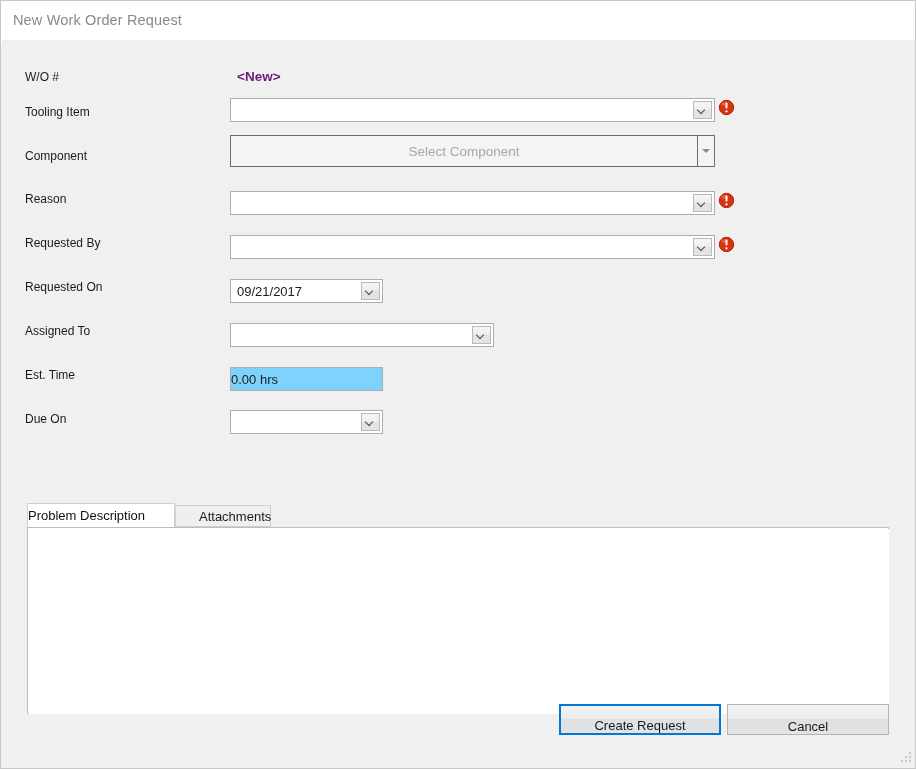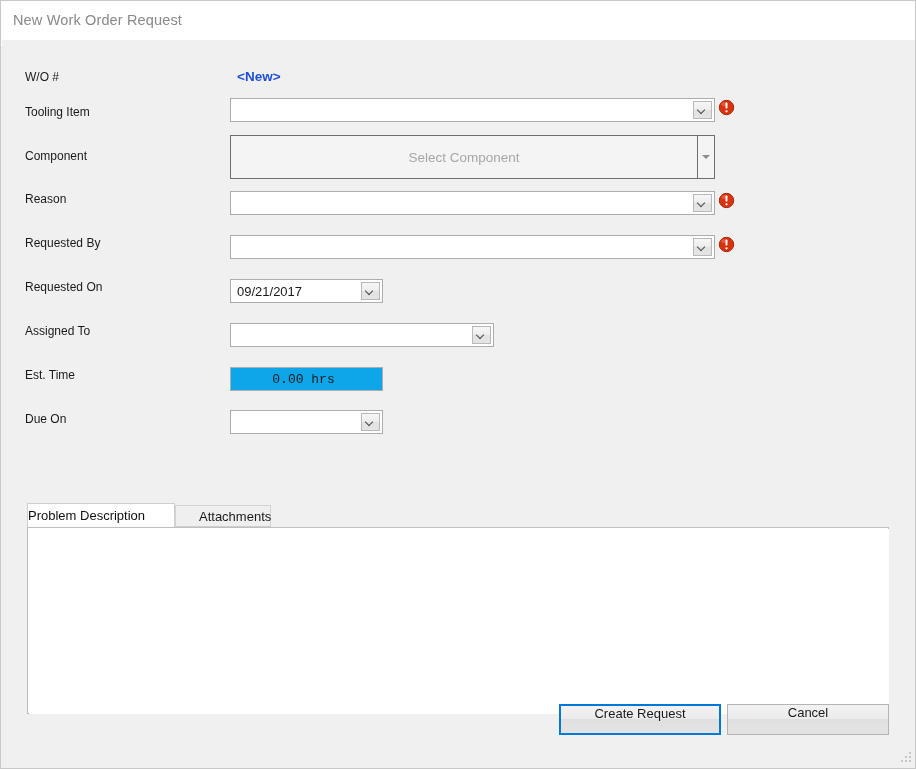--- a/index.html
+++ b/index.html
@@ -58,21 +58,21 @@
     color: #1a1a1a;
     white-space: nowrap;
     left: 23px;
   }
 
   .wo-value {
     position: absolute;
     left: 235px;
     font-size: 13.5px;
     font-weight: bold;
-    color: #1d4ed8;
+    color: #701a75;
     white-space: nowrap;
   }
 
   
   .combo {
     position: absolute;
     box-sizing: border-box;
     background: #ffffff;
     border: 1px solid #abadb3;
     display: flex;
@@ -159,26 +159,25 @@
     width: 0; height: 0;
     border-left: 4px solid transparent;
     border-right: 4px solid transparent;
     border-top: 4px solid #8c8c8c;
   }
 
   
   .textinput {
     position: absolute;
     box-sizing: border-box;
-    background: #0ea5e9;
+    background: #7dd3fc;
     border: 1px solid #abadb3;
     display: flex;
     align-items: center;
-    justify-content: center;
-    font-family: Liberation Mono, monospace;
+    justify-content: flex-start;
   }
   .textinput .val {
     font-size: 13px;
     color: #1a1a1a;
     padding-right: 6px;
     white-space: nowrap;
   }
 
   
   .erricon {
@@ -250,21 +249,21 @@
     padding: 3px;
   }
 
   
   .btn {
     position: absolute;
     box-sizing: border-box;
     font-size: 13px;
     color: #1a1a1a;
     display: flex;
-    align-items: flex-start;
+    align-items: flex-end;
     justify-content: center;
     background: linear-gradient(to bottom, #f2f2f2 0%, #ebebeb 48%, #e0e0e0 50%, #e3e3e3 100%);
     border: 1px solid #b4b4b4;
     white-space: nowrap;
   }
   .btn.default {
     border: 2px solid #0078d7;
   }
 
   
@@ -308,21 +307,21 @@
         <circle cx="8.5" cy="8.5" r="8" fill="#f7f7f7"></circle>
         <circle cx="8.5" cy="8.5" r="7.2" fill="#d8330f"></circle>
         <circle cx="8.5" cy="8.5" r="7.2" fill="none" stroke="#a72406" stroke-width="1"></circle>
         <ellipse cx="6.6" cy="5.0" rx="3.2" ry="2.0" fill="#f07a5a" opacity="0.55"></ellipse>
         <rect x="7.55" y="3.6" width="1.9" height="6.0" rx="0.9" fill="#ffffff"></rect>
         <circle cx="8.5" cy="12.3" r="1.15" fill="#ffffff"></circle>
       </svg>
     </span>
 
     <span class="label" style="top:109px;">Component</span>
-    <div class="component-field" style="left:228px; top:95px; width:485px; height:44px;">
+    <div class="component-field" style="left:228px; top:95px; width:485px; height:32px;">
       <span class="component-main">
         <span class="ph">Select Component</span>
       </span>
       <span class="component-arrow">
         <span class="tri-down"></span>
       </span>
     </div>
 
     <span class="label" style="top:152px;">Reason</span>
     <div class="combo" style="left:228px; top:151px; width:485px; height:24px;">

